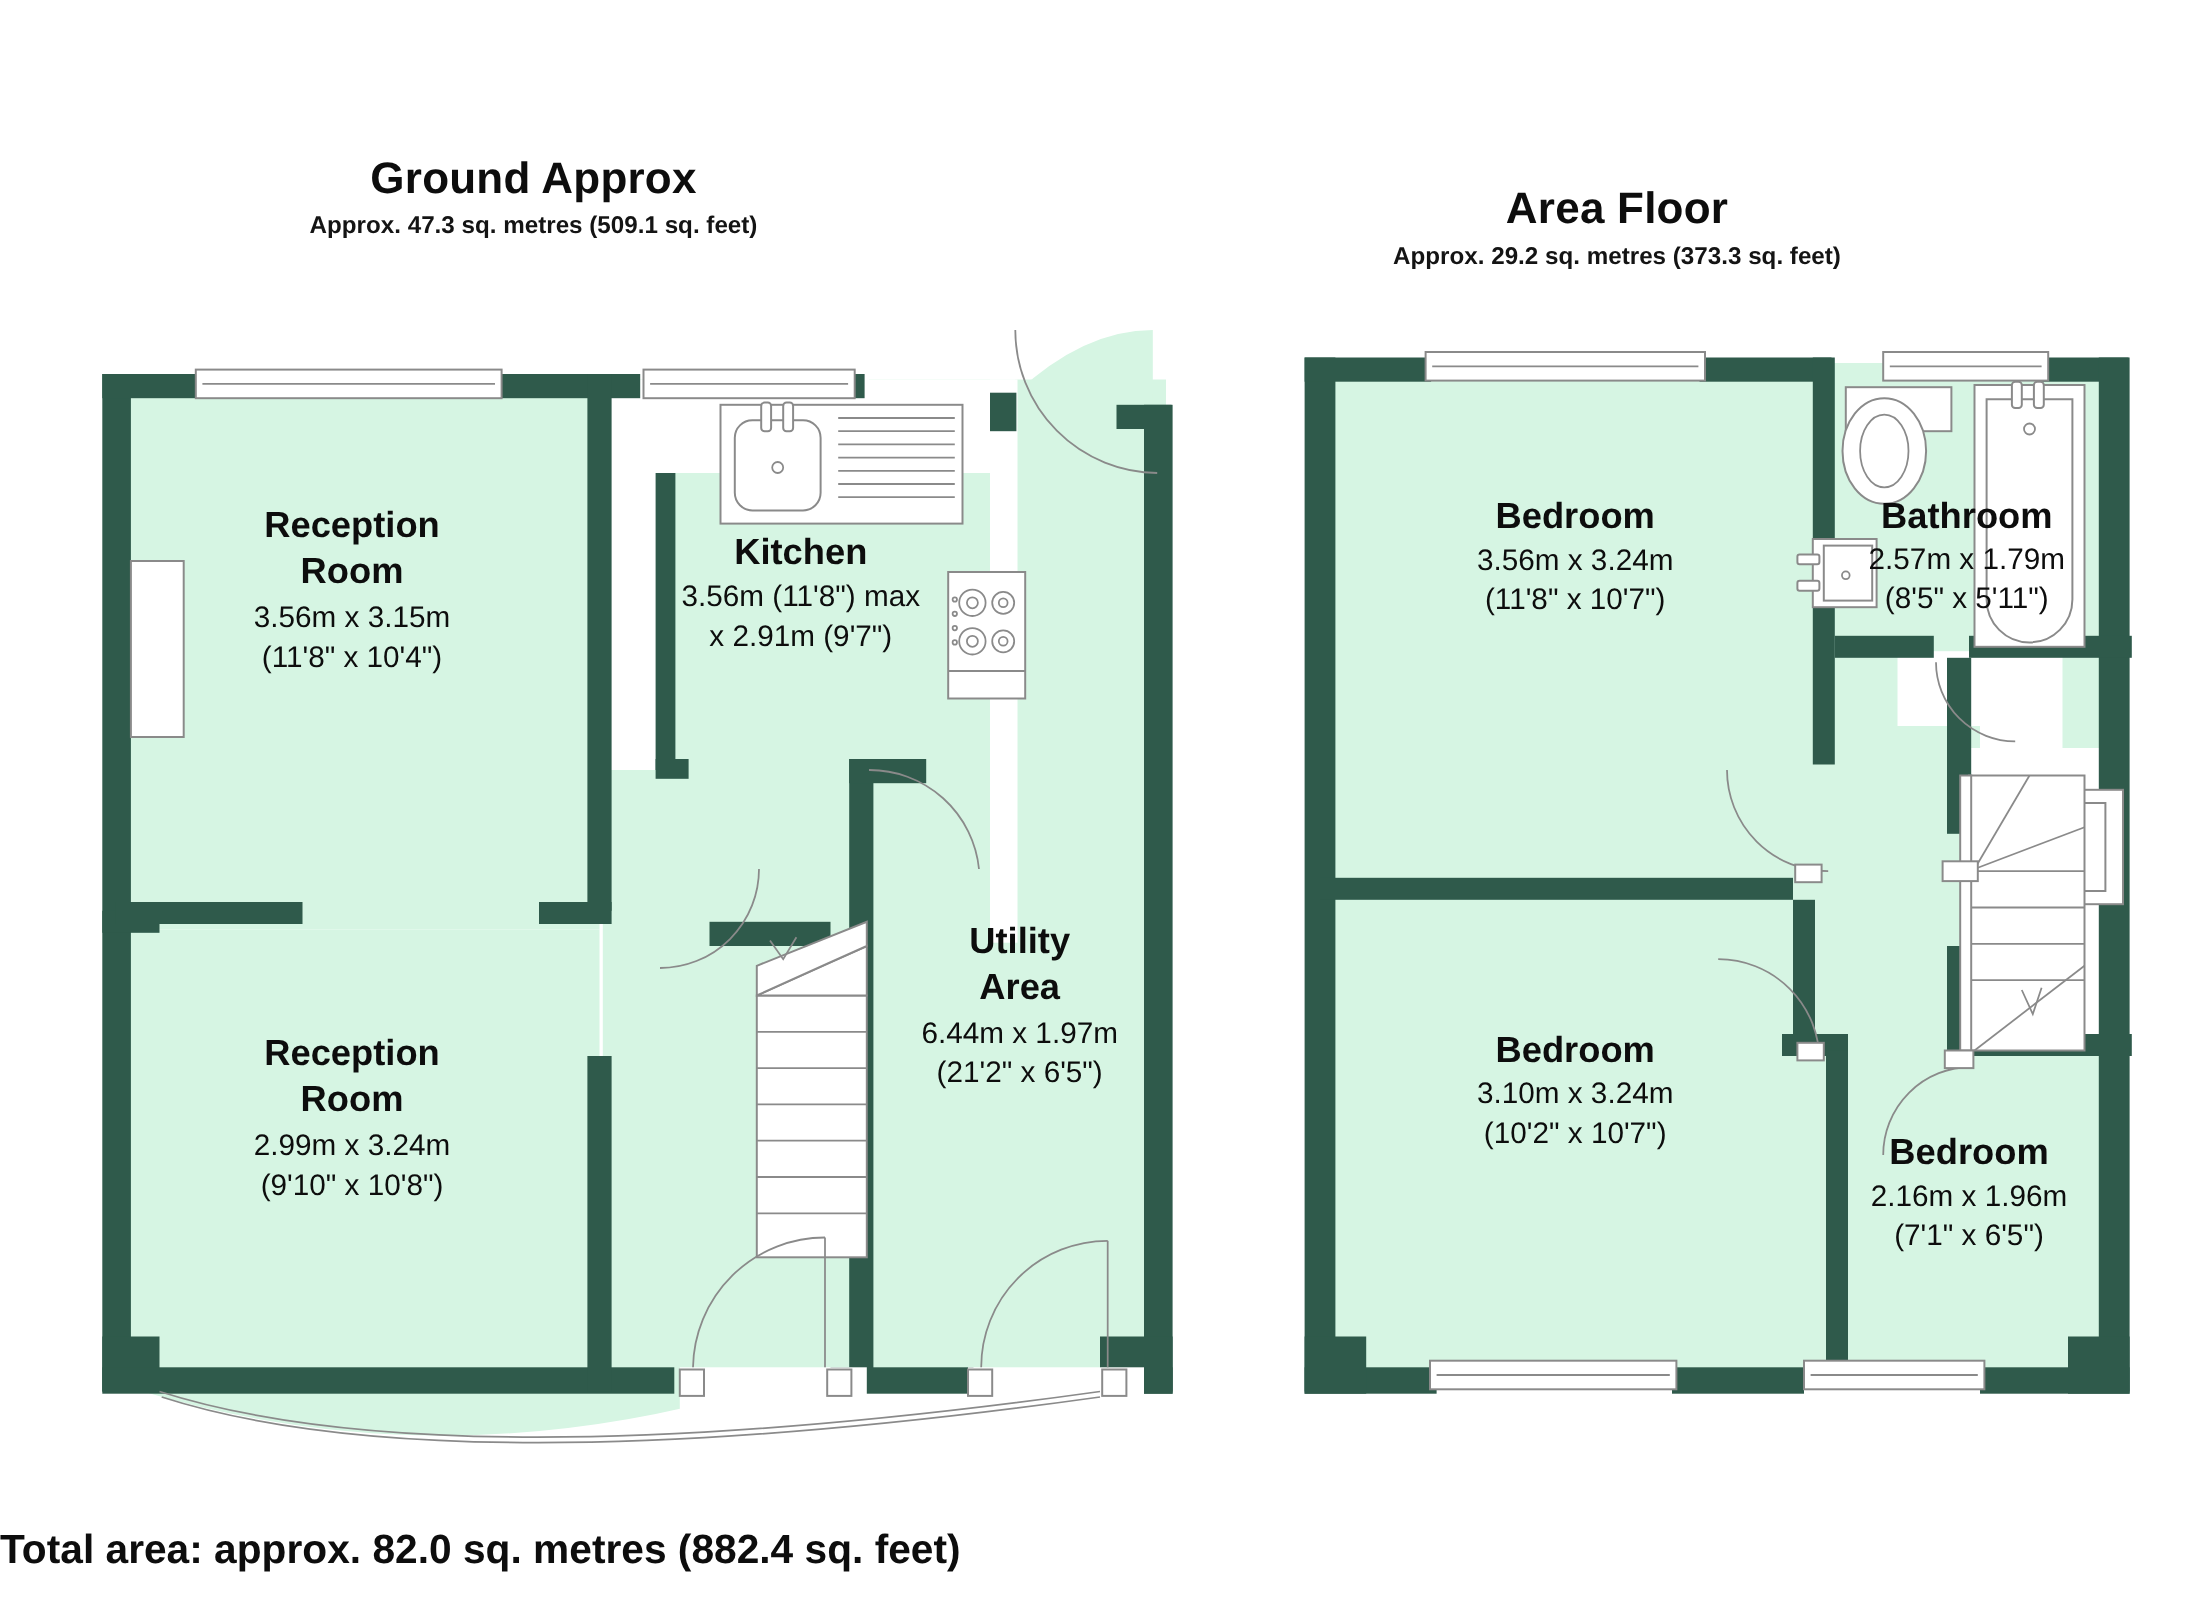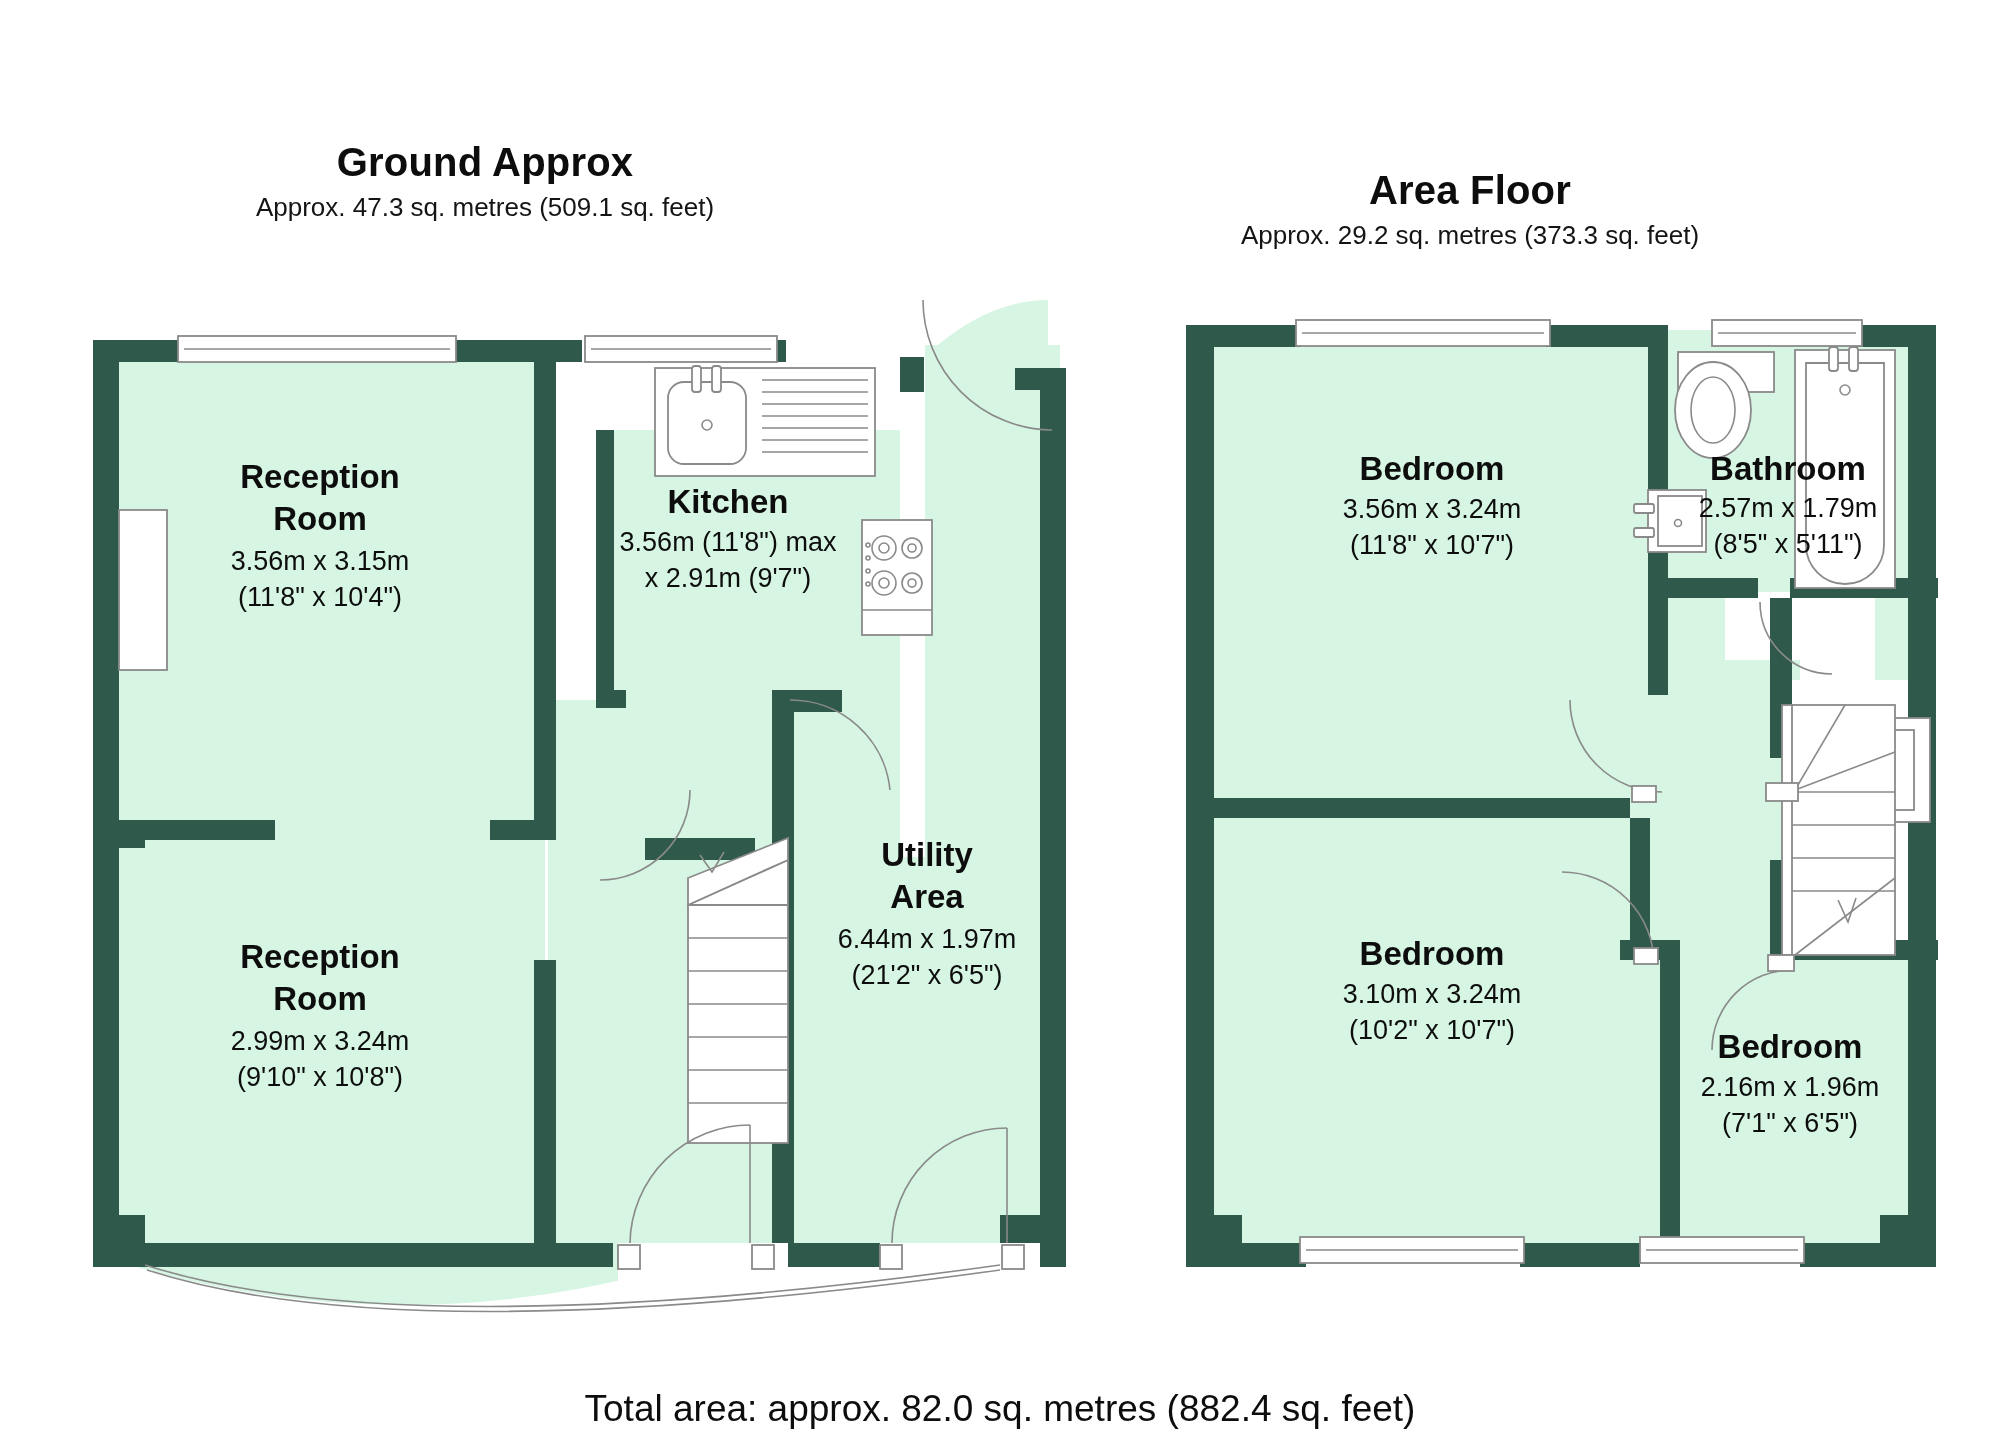--- a/index.html
+++ b/index.html
@@ -20,45 +20,46 @@
     inset: 0;
   }
   .floor-title {
     font-weight: bold;
     font-size: 40px;
     text-align: center;
     letter-spacing: 0.2px;
     color: #0d0d0d;
   }
   .floor-sub {
-    font-size: 26px;
+    font-size: 22px;
     text-align: center;
     color: #141414;
     margin-top: 7px;
+    font-weight: bold;
   }
   #ground-header {
     position: absolute;
     left: 210px;
     top: 140px;
     width: 550px;
   }
   #first-header {
     position: absolute;
     left: 1190px;
     top: 168px;
     width: 560px;
   }
   #total-area {
     position: absolute;
     left: 0;
     top: 1388px;
     width: 2000px;
-    text-align: center;
     font-size: 37px;
     color: #0d0d0d;
+    font-weight: bold;
   }
   svg.plan {
     position: absolute;
     left: 0;
     top: 0;
     width: 2000px;
     height: 1455px;
     pointer-events: none;
   }
   .wall { fill: #2f5a4b; }

